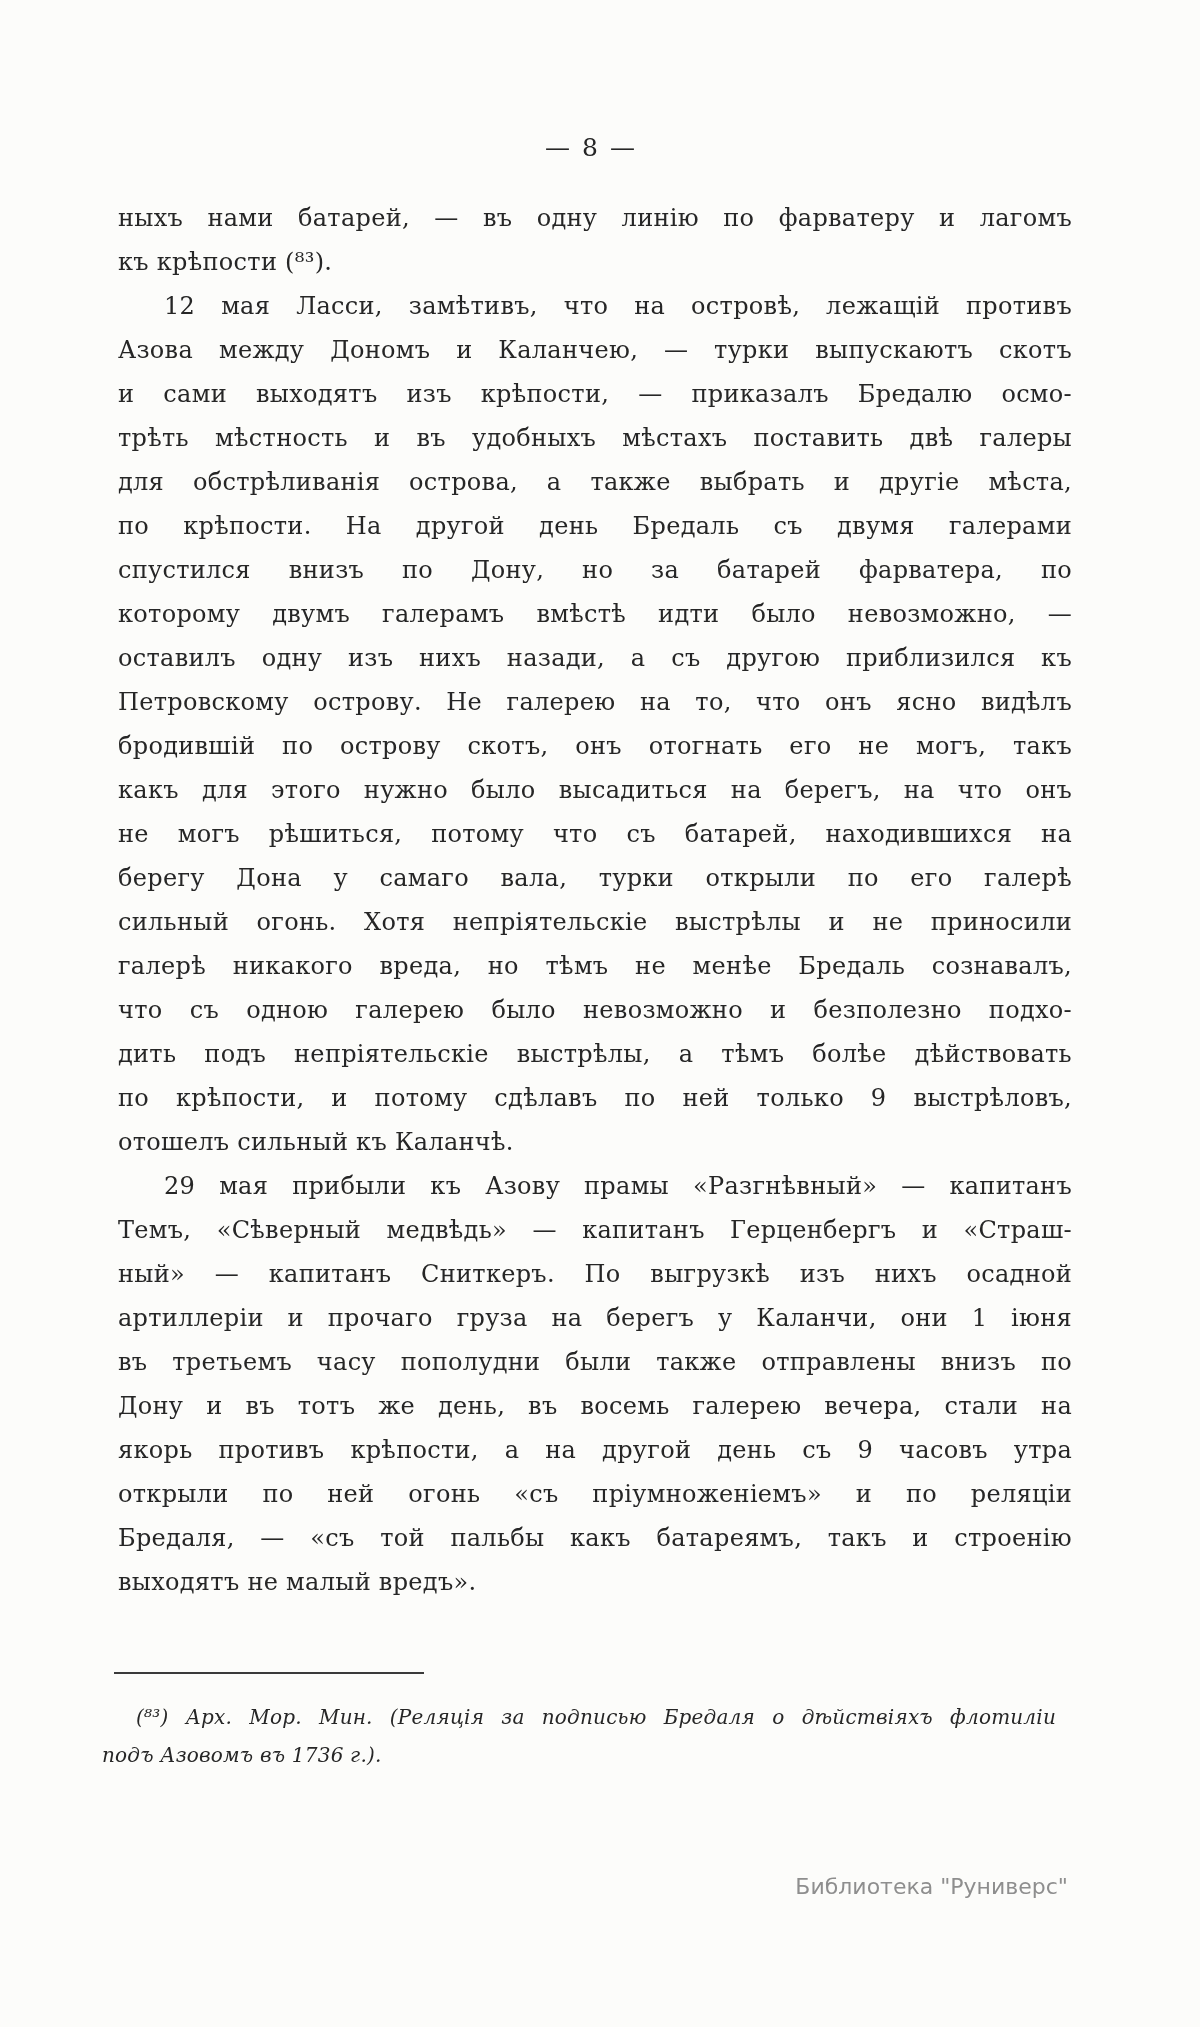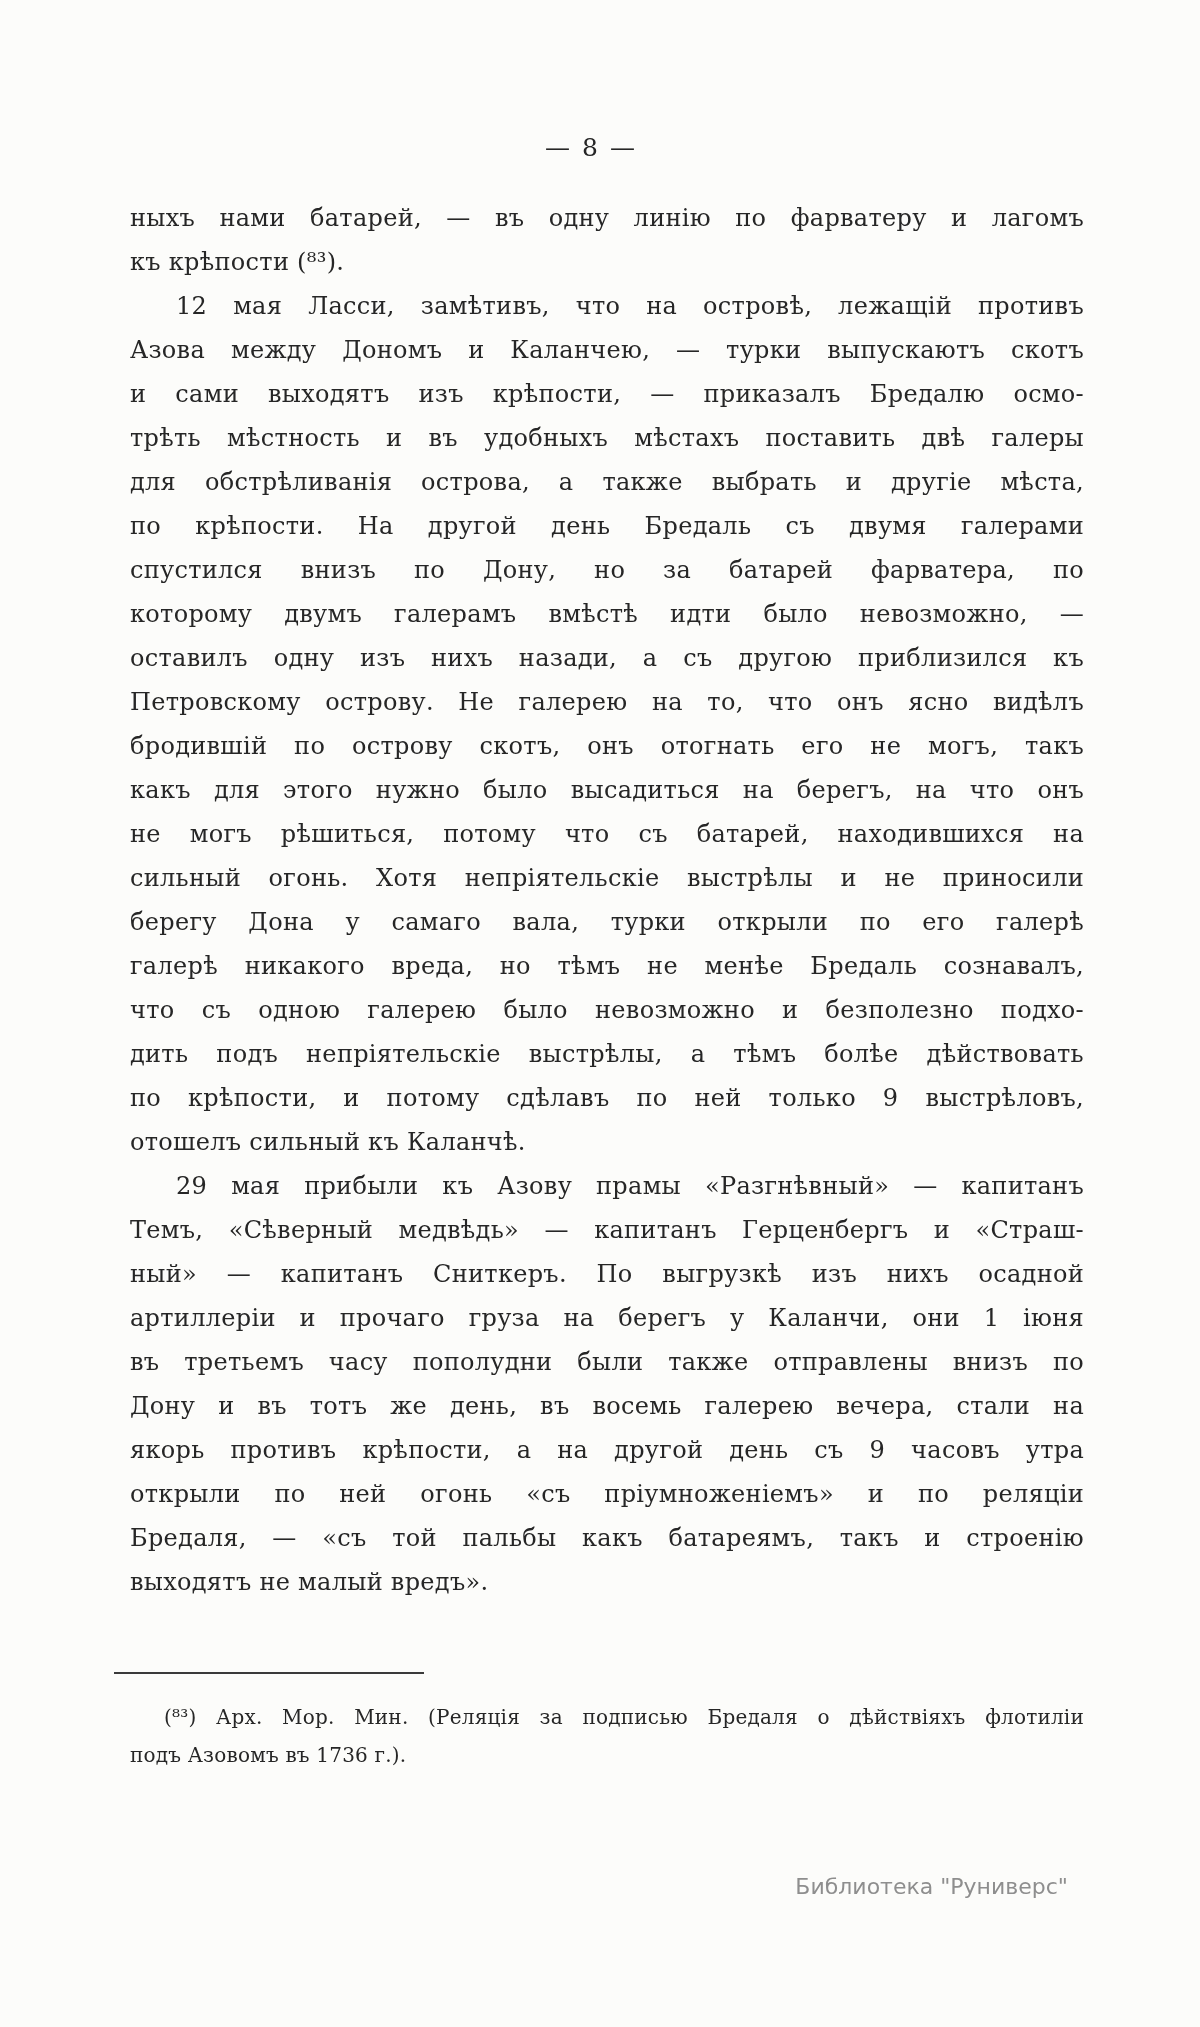--- a/index.html
+++ b/index.html
@@ -26,21 +26,21 @@
     width: 954px;
     height: 44px;
     line-height: 44px;
     text-align: center;
     font-size: 25px;
     letter-spacing: 2px;
   }
   .text-block {
     position: absolute;
     top: 196px;
-    left: 130px;
+    left: 118px;
     width: 954px;
   }
   .paragraph {
     margin: 0;
   }
   .line {
     height: 44px;
     line-height: 44px;
     font-size: 24px;
     letter-spacing: 0.3px;
@@ -59,22 +59,23 @@
     position: absolute;
     top: 1672px;
     left: 114px;
     width: 310px;
     height: 2px;
     background: #3a3a3a;
   }
   .footnote {
     position: absolute;
     top: 1698px;
-    left: 130px;
+    left: 102px;
     width: 954px;
+    font-style: italic;
   }
   .footnote .line {
     height: 38px;
     line-height: 38px;
     font-size: 20px;
     letter-spacing: 0.2px;
   }
   .footnote .line.indent {
     text-indent: 34px;
   }
@@ -106,22 +107,22 @@
         <div class="line">трѣть мѣстность и въ удобныхъ мѣстахъ поставить двѣ галеры</div>
         <div class="line">для обстрѣливанія острова, а также выбрать и другіе мѣста,</div>
         <div class="line">по крѣпости. На другой день Бредаль съ двумя галерами</div>
         <div class="line">спустился внизъ по Дону, но за батарей фарватера, по</div>
         <div class="line">которому двумъ галерамъ вмѣстѣ идти было невозможно, —</div>
         <div class="line">оставилъ одну изъ нихъ назади, а съ другою приблизился къ</div>
         <div class="line">Петровскому острову. Не галерею на то, что онъ ясно видѣлъ</div>
         <div class="line">бродившій по острову скотъ, онъ отогнать его не могъ, такъ</div>
         <div class="line">какъ для этого нужно было высадиться на берегъ, на что онъ</div>
         <div class="line">не могъ рѣшиться, потому что съ батарей, находившихся на</div>
+        <div class="line">берегу Дона у самаго вала, турки открыли по его галерѣ</div>
         <div class="line">сильный огонь. Хотя непріятельскіе выстрѣлы и не приносили</div>
-        <div class="line">берегу Дона у самаго вала, турки открыли по его галерѣ</div>
         <div class="line">галерѣ никакого вреда, но тѣмъ не менѣе Бредаль сознавалъ,</div>
         <div class="line">что съ одною галерею было невозможно и безполезно подхо-</div>
         <div class="line">дить подъ непріятельскіе выстрѣлы, а тѣмъ болѣе дѣйствовать</div>
         <div class="line">по крѣпости, и потому сдѣлавъ по ней только 9 выстрѣловъ,</div>
         <div class="line last">отошелъ сильный къ Каланчѣ.</div>
       </div>
       <div class="paragraph">
         <div class="line indent">29 мая прибыли къ Азову прамы «Разгнѣвный» — капитанъ</div>
         <div class="line">Темъ, «Сѣверный медвѣдь» — капитанъ Герценбергъ и «Страш-</div>
         <div class="line">ный» — капитанъ Сниткеръ. По выгрузкѣ изъ нихъ осадной</div>

